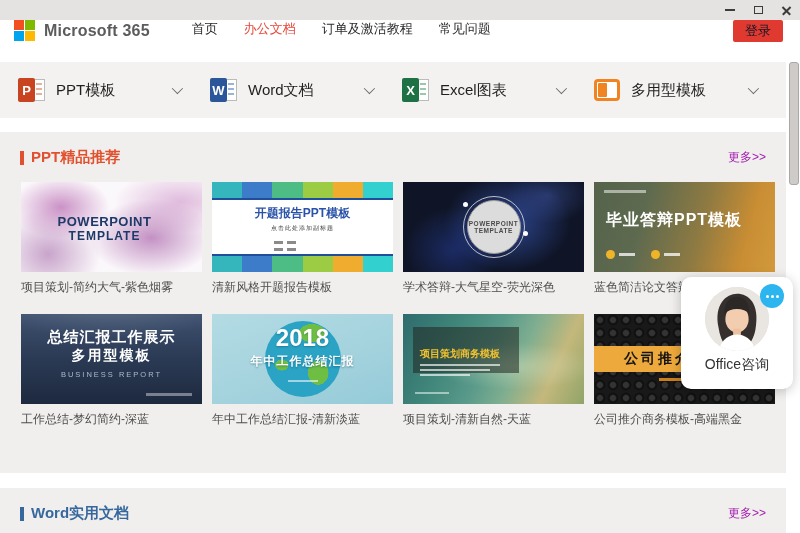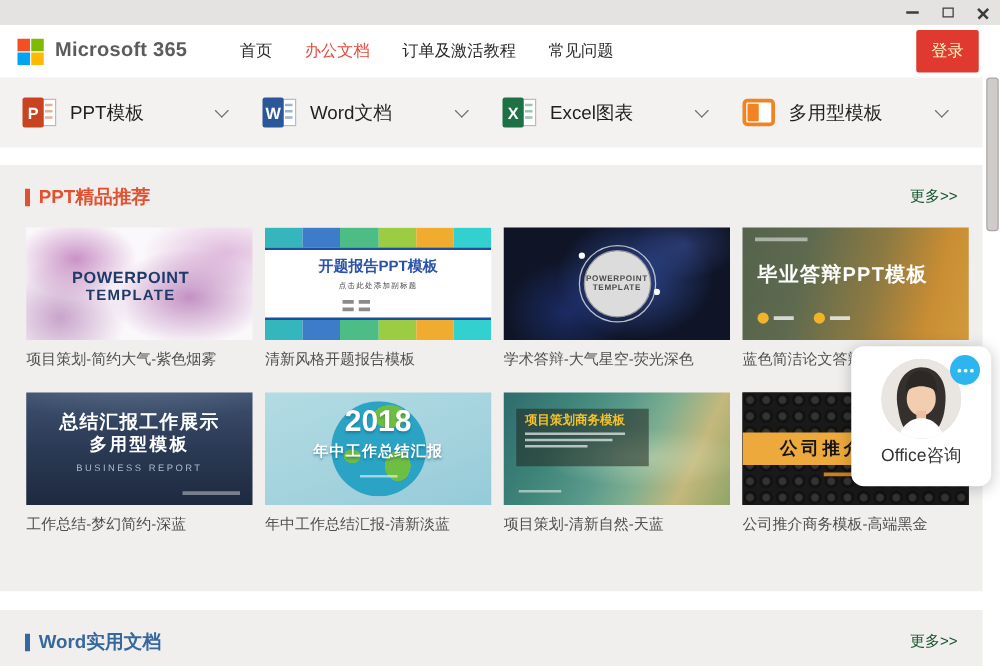--- a/index.html
+++ b/index.html
@@ -16,31 +16,31 @@
   .win-btn { width:28px; height:20px; display:flex; align-items:center; justify-content:center; cursor:default; }
   .glyph-min { width:10px; height:2px; background:#3c3c3c; }
   .glyph-max { width:9px; height:8px; border:1.5px solid #3c3c3c; background:transparent; }
   .glyph-close { position:relative; width:11px; height:11px; }
   .glyph-close::before,.glyph-close::after { content:""; position:absolute; left:0; top:5px; width:11px; height:1.5px; background:#3c3c3c; }
   .glyph-close::before { transform:rotate(45deg); }
   .glyph-close::after  { transform:rotate(-45deg); }
 
   
   .header { position:absolute; top:20px; left:0; width:800px; height:42px;
-    background:#ffffff; display:flex; align-items:center; }
+    background:#ffffff; display:flex; align-items:flex-start; }
   .brand { display:flex; align-items:center; margin-left:14px; }
   .mslogo { width:21px; height:21px; display:grid; grid-template-columns:10px 10px; grid-template-rows:10px 10px; gap:1px; }
   .mslogo i:nth-child(1){ background:#f25022; } .mslogo i:nth-child(2){ background:#7fba00; }
   .mslogo i:nth-child(3){ background:#00a4ef; } .mslogo i:nth-child(4){ background:#ffb900; }
   .brand-text { margin-left:9px; font-size:16px; font-weight:600; color:#5c5c5c; letter-spacing:0.2px; }
   .nav { display:flex; gap:26px; margin-left:42px; }
   .nav-item { font-size:13px; color:#2b2b2b; cursor:pointer; }
   .nav-item.active { color:#e8483b; }
-  .login-btn { margin-left:auto; margin-right:17px; width:50px; height:34px;
-    background:#e03a30; color:#fef9c3; font-size:13px; border:none; border-radius:2px;
+  .login-btn { margin-left:auto; margin-right:17px; width:50px; height:22px;
+    background:#e03a30; color:#0f172a; font-size:13px; border:none; border-radius:2px;
     display:flex; align-items:center; justify-content:center; cursor:pointer; }
 
   
   .catbar { position:absolute; top:62px; left:0; width:786px; height:56px;
     background:#f3f2f0; display:flex; align-items:center; padding-left:18px; }
   .cat-item { width:192px; display:flex; align-items:center; cursor:pointer; }
   .cat-label { margin-left:11px; font-size:15px; color:#1f1f1f; }
   .chevron { margin-left:auto; margin-right:30px; width:8px; height:8px;
     border-right:1.6px solid #6f6f6f; border-bottom:1.6px solid #6f6f6f;
     transform:rotate(45deg) translateY(-2px); }
@@ -57,21 +57,21 @@
 
   
   .panel { position:absolute; left:0; width:786px; background:#f0efed; }
   .panel-ppt { top:132px; height:341px; }
   .panel-word { top:488px; height:45px; }
   .sec-head { display:flex; align-items:center; padding:16px 20px 0 20px; }
   .sec-bar { width:4px; height:14px; margin-right:7px; }
   .sec-title { font-size:15px; font-weight:bold;text-align:right; }
   .red .sec-bar { background:#e2512f; } .red .sec-title { color:#e2512f; }
   .blue .sec-bar { background:#36689e; } .blue .sec-title { color:#36689e; }
-  .sec-more { margin-left:auto; font-size:12px; color:#14532d; cursor:pointer; }
+  .sec-more { margin-left:auto; font-size:12px; color:#a21caf; cursor:pointer; }
 
   
   .cards-row { display:flex; gap:10px; padding-left:21px; margin-top:15px; }
   .cards-row.second { margin-top:18px; }
   .card { width:181px; cursor:pointer; }
   .thumb { width:181px; height:90px; position:relative; overflow:hidden; }
   .caption { margin-top:7px; font-size:12px; color:#4f4f4f; white-space:nowrap; overflow:hidden; }
 
   
   .t1 { background:
@@ -142,21 +142,21 @@
   .t6-text { position:absolute; left:0; right:0; top:10px; text-align:center; color:#fff; }
   .t6-year { font-size:24px; font-weight:bold; text-shadow:0 1px 2px rgba(0,60,80,.35); }
   .t6-title { margin-top:1px; font-size:12px; font-weight:bold; letter-spacing:1px; text-shadow:0 1px 2px rgba(0,60,80,.45); }
   .t6-tiny { position:absolute; left:50%; transform:translateX(-50%); top:66px; width:30px; height:2px; background:rgba(255,255,255,.55); }
 
   
   .t7 { background:
       radial-gradient(70% 40% at 62% 58%, rgba(225,235,200,.4), transparent 65%),
       linear-gradient(115deg,#2f6b6e 0%,#3f8579 26%,#58998a 46%,#7fae90 62%,#c4b87c 80%,#90a468 100%); }
   .t7-box { position:absolute; left:10px; top:13px; width:106px; height:46px;
-    background:rgba(33,38,33,.55); padding:2px 7px; }
+    background:rgba(33,38,33,.55); padding:20px 7px; }
   .t7-title { color:#f2c12e; font-weight:bold; font-size:10px; }
   .t7-box .bar { height:2px; background:rgba(255,255,255,.65); margin-top:3px; }
   .t7-box .bar.w1{ width:80px; } .t7-box .bar.w2{ width:70px; } .t7-box .bar.w3{ width:50px; }
   .t7-tiny { position:absolute; left:12px; bottom:10px; width:34px; height:2px; background:rgba(255,255,255,.5); }
 
   
   .t8 { background-color:#131313;
     background-image:radial-gradient(circle at 6px 6px, #343434 2.5px, #0d0d0d 4px, #191919 6px);
     background-size:13px 13px; }
   .t8-band { position:absolute; left:0; right:0; top:32px; height:26px; background:#eda93b;

